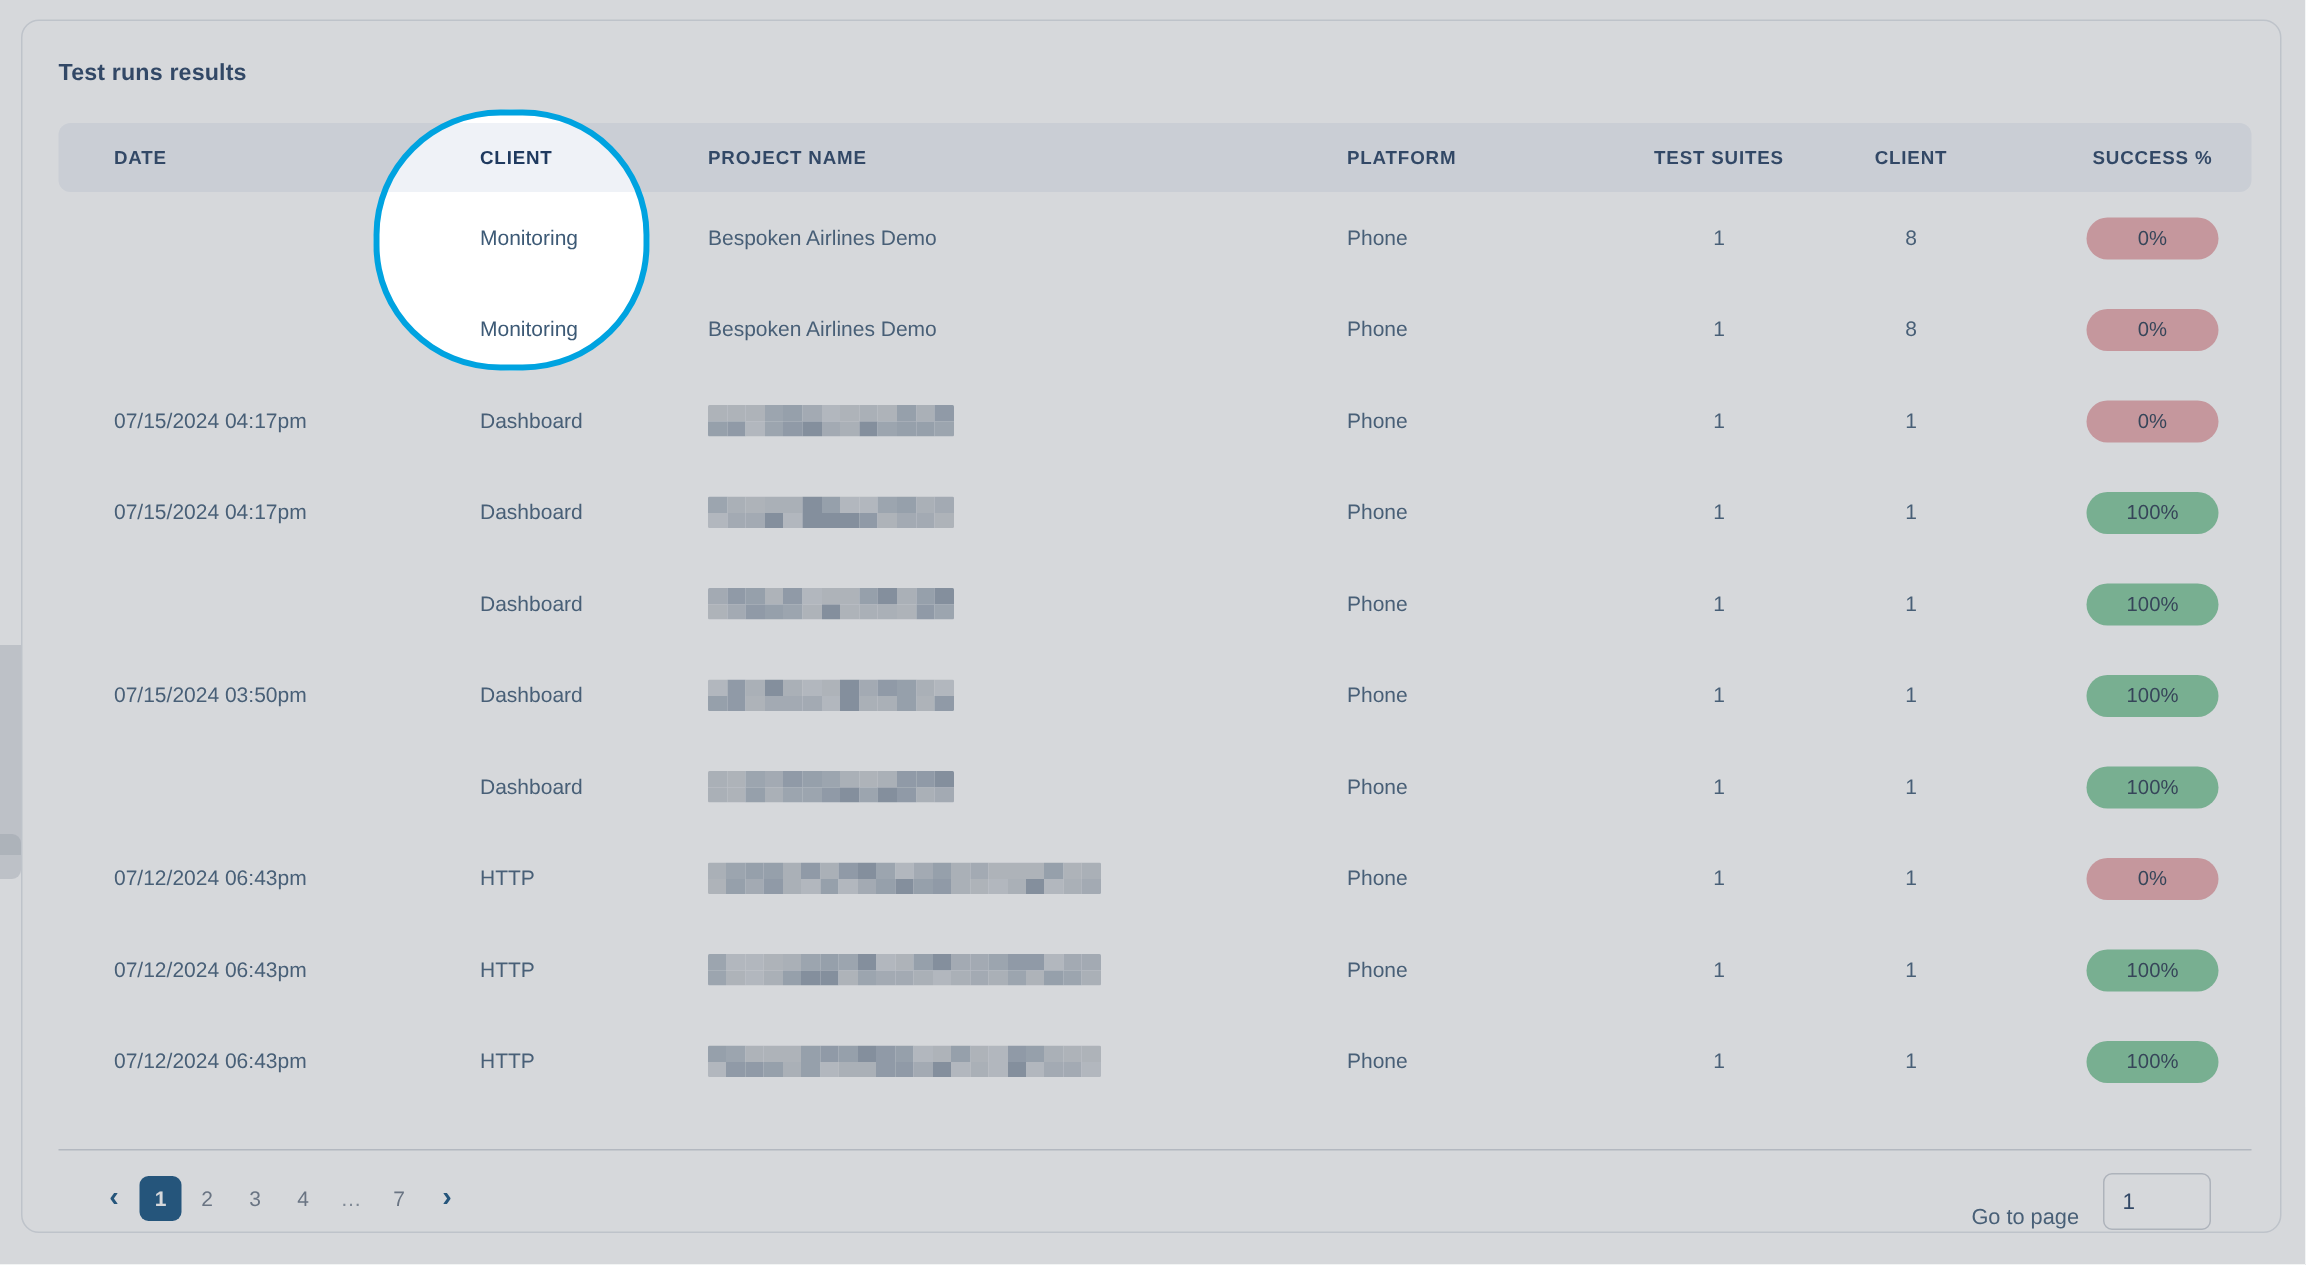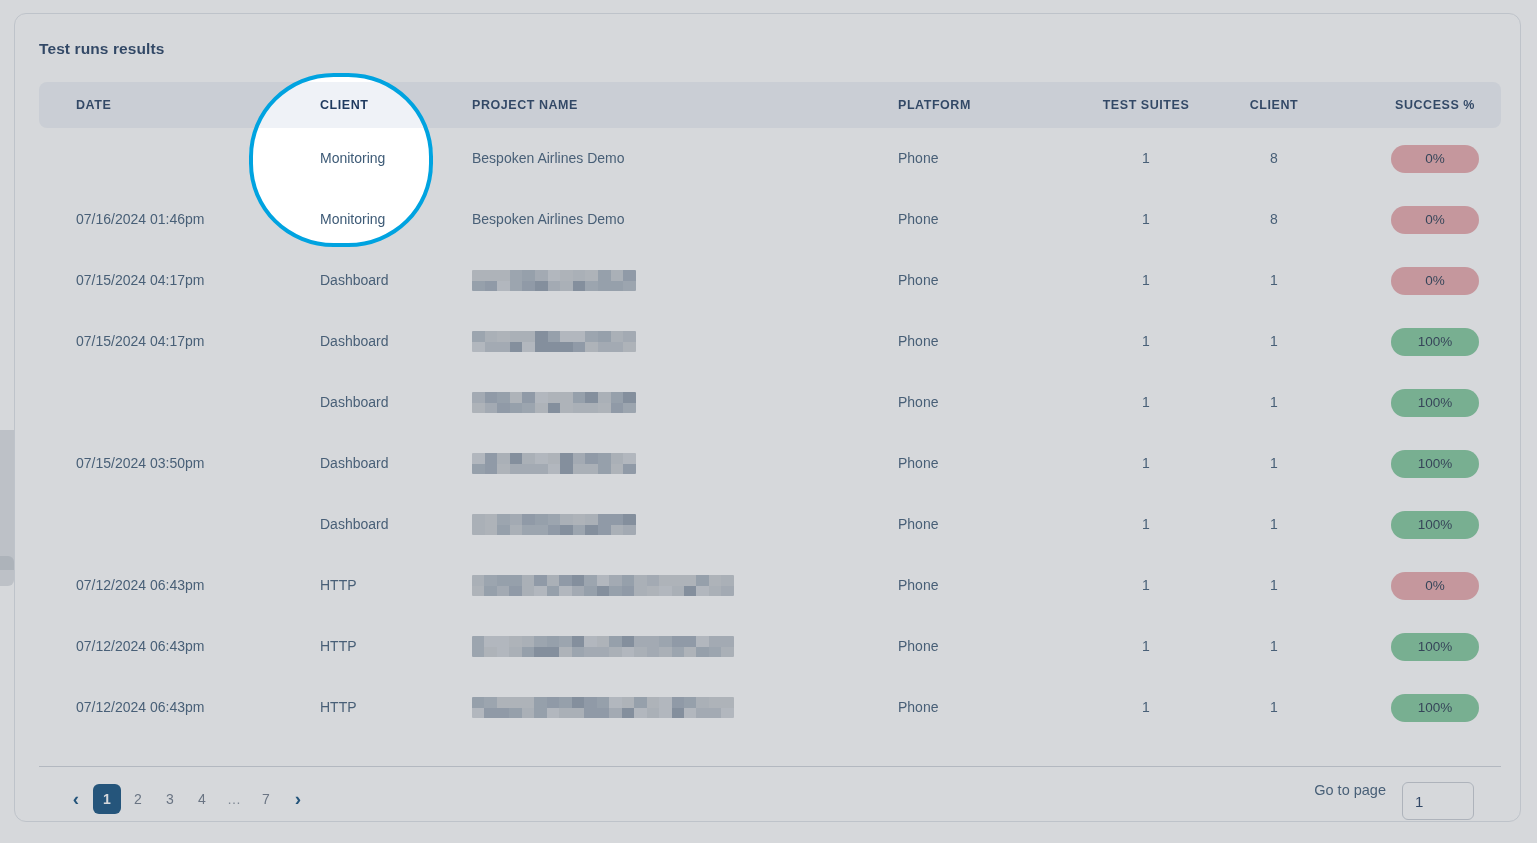--- a/index.html
+++ b/index.html
@@ -164,21 +164,21 @@
     font-size: 19px;
     font-weight: bold;
     width: 26px;
   }
   .pg.ellipsis { color: #8a93a0; cursor: default; }
 
   .goto {
     position: absolute;
     right: 46px; top: 768px;
     display: flex;
-    align-items: flex-start;
+    align-items: flex-end;
     gap: 16px;
   }
   .goto-label {
     font-size: 14.5px;
     color: #3d5a76;
   }
   .goto-input {
     width: 72px; height: 38px;
     border: 1px solid #c8cdd4;
     border-radius: 6px;
@@ -234,21 +234,20 @@
       <div id="tbody">
           <div class="row">
             <div class="cell c-client">Monitoring</div>
             <div class="cell c-project">Bespoken Airlines Demo</div>
             <div class="cell c-platform">Phone</div>
             <div class="cell c-suites">1</div>
             <div class="cell c-tests">8</div>
             <div class="cell c-success"><span class="badge-wrap"><span class="badge fail">0%</span></span></div>
           </div>
           <div class="row">
-            <div class="cell c-date">07/16/2024 01:46pm</div>
             <div class="cell c-client">Monitoring</div>
             <div class="cell c-project">Bespoken Airlines Demo</div>
             <div class="cell c-platform">Phone</div>
             <div class="cell c-suites">1</div>
             <div class="cell c-tests">8</div>
             <div class="cell c-success"><span class="badge-wrap"><span class="badge fail">0%</span></span></div>
           </div>
           <div class="row">
             <div class="cell c-date">07/15/2024 04:17pm</div>
             <div class="cell c-client">Dashboard</div>

